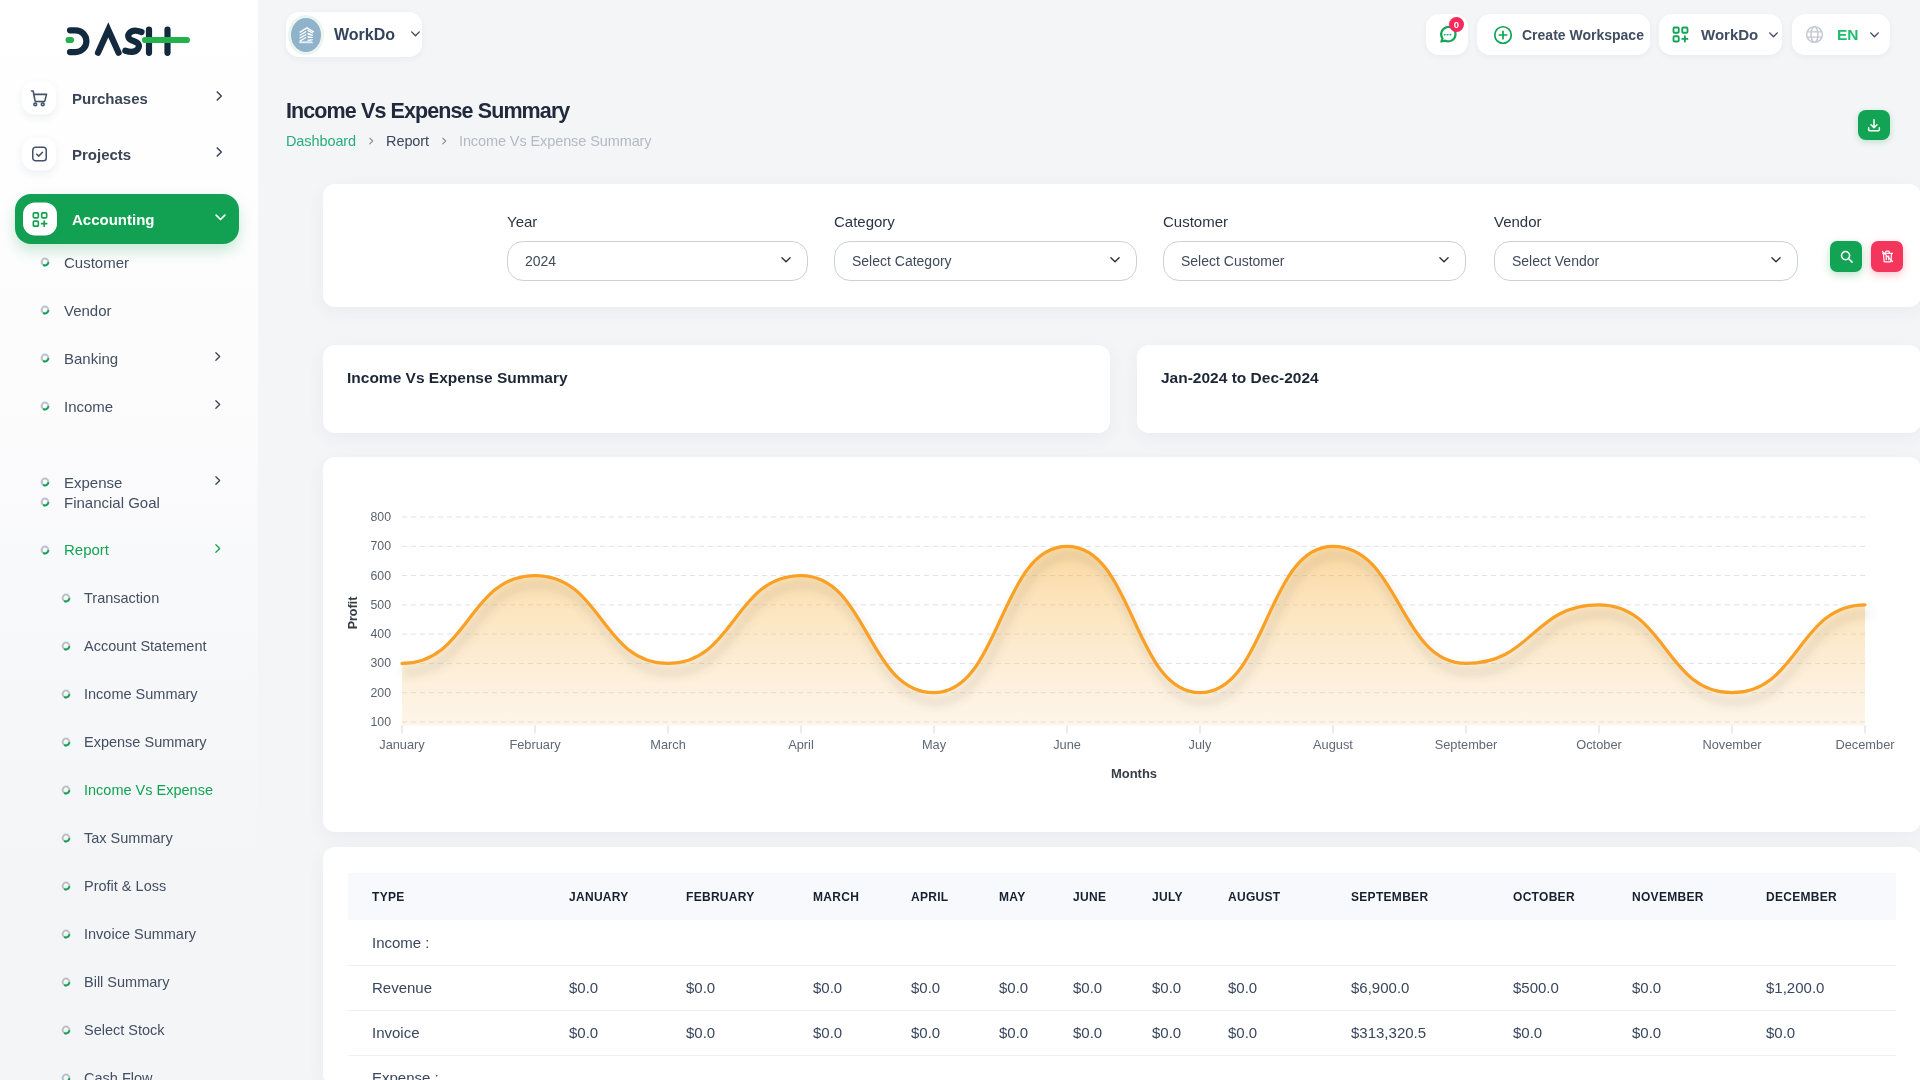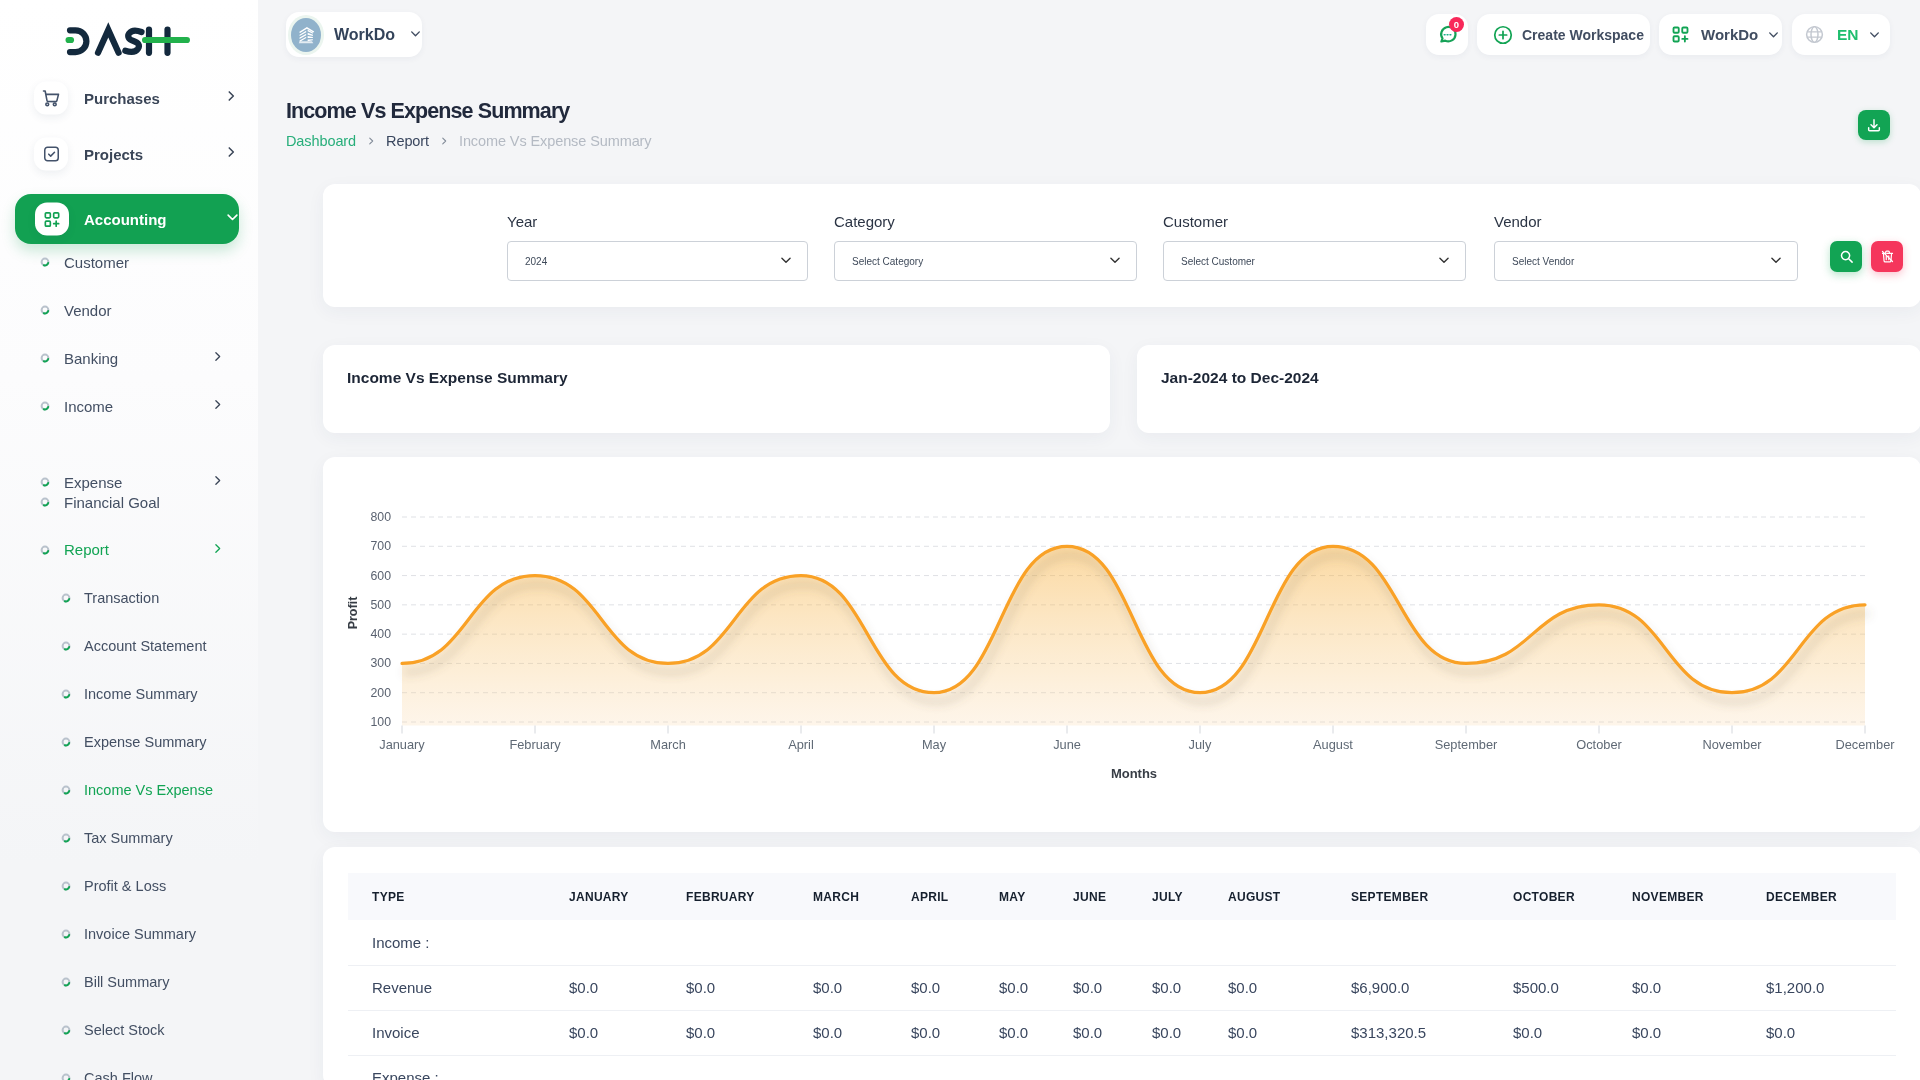--- a/index.html
+++ b/index.html
@@ -10,21 +10,21 @@
   background:#f4f5f7;
   color:#39465e;
   position:relative;
 }
 
 #sidebar {
   position:absolute; left:0; top:0; width:258px; height:1080px;
   background:linear-gradient(180deg,#ffffff 0%, #fcfcfd 35%, #f4f5f7 80%);
 }
 #logo { position:absolute; left:63px; top:22px; }
-.navrow { position:absolute; left:12px; width:258px; height:34px; display:flex; align-items:center;padding-left:30px; }
+.navrow { position:absolute; left:0; width:258px; height:34px; display:flex; align-items:center;padding-left:30px; }
 .iconbox {
   width:34px; height:33px; border-radius:12px; background:#fff;
   box-shadow:0 3px 8px rgba(40,60,90,0.08);
   display:flex; align-items:center; justify-content:center;
   position:absolute; left:22px; top:50%; transform:translateY(-50%);
 }
 .navrow .lbl { position:absolute; left:72px; font-size:15px; font-weight:700; color:#3a4557; }
 .navrow .chev { position:absolute; left:212px; top:50%; transform:translateY(-50%); }
 #acct-pill {
   position:absolute; left:15px; top:185px; width:224px; height:50px;
@@ -75,23 +75,23 @@
   background:#12a454; display:flex; align-items:center; justify-content:center;
   box-shadow:0 2px 6px rgba(18,164,84,0.25);
 }
 
 .card { position:absolute; background:#fff; border-radius:12px; box-shadow:0 5px 18px rgba(45,60,90,0.05);margin-left:37px; }
 #fcard { left:286px; top:184px; width:1598px; height:123px; }
 .fgroup { position:absolute; top:0; }
 .fgroup label { position:absolute; top:29px; font-size:15px; color:#2b3444; }
 .fselect {
   position:absolute; top:57px; height:40px; width:301px;
-  border:1px solid #ccd1d8; border-radius:4px; background:#fff;
+  border:1px solid #ccd1d8; border-radius:16px; background:#fff;
   display:flex; align-items:center; padding-left:17px;
-  font-size:10px; color:#3f4a5a;
+  font-size:14px; color:#3f4a5a;
 }
 .fselect .sarr { position:absolute; right:14px; top:50%; transform:translateY(-50%); }
 .sqbtn { position:absolute; top:57px; width:32px; height:31px; border-radius:7px; display:flex; align-items:center; justify-content:center; }
 #searchbtn { left:1507px; background:#12a454; box-shadow:0 3px 8px rgba(18,164,84,0.3); }
 #delbtn { left:1548px; background:#f5365c; box-shadow:0 3px 8px rgba(245,54,92,0.3); }
 #rcard { left:286px; top:345px; width:787px; height:88px; padding:24px 0 0 24px; }
 #dcard { left:1100px; top:345px; width:784px; height:88px; padding:24px 0 0 24px; }
 .cline1 { font-size:15.5px; font-weight:700; color:#1d2636; margin-bottom:8px; }
 .cline2 { font-size:15.5px; font-weight:700; color:#1d2636; }
 #chartcard { left:286px; top:457px; width:1598px; height:375px; }

